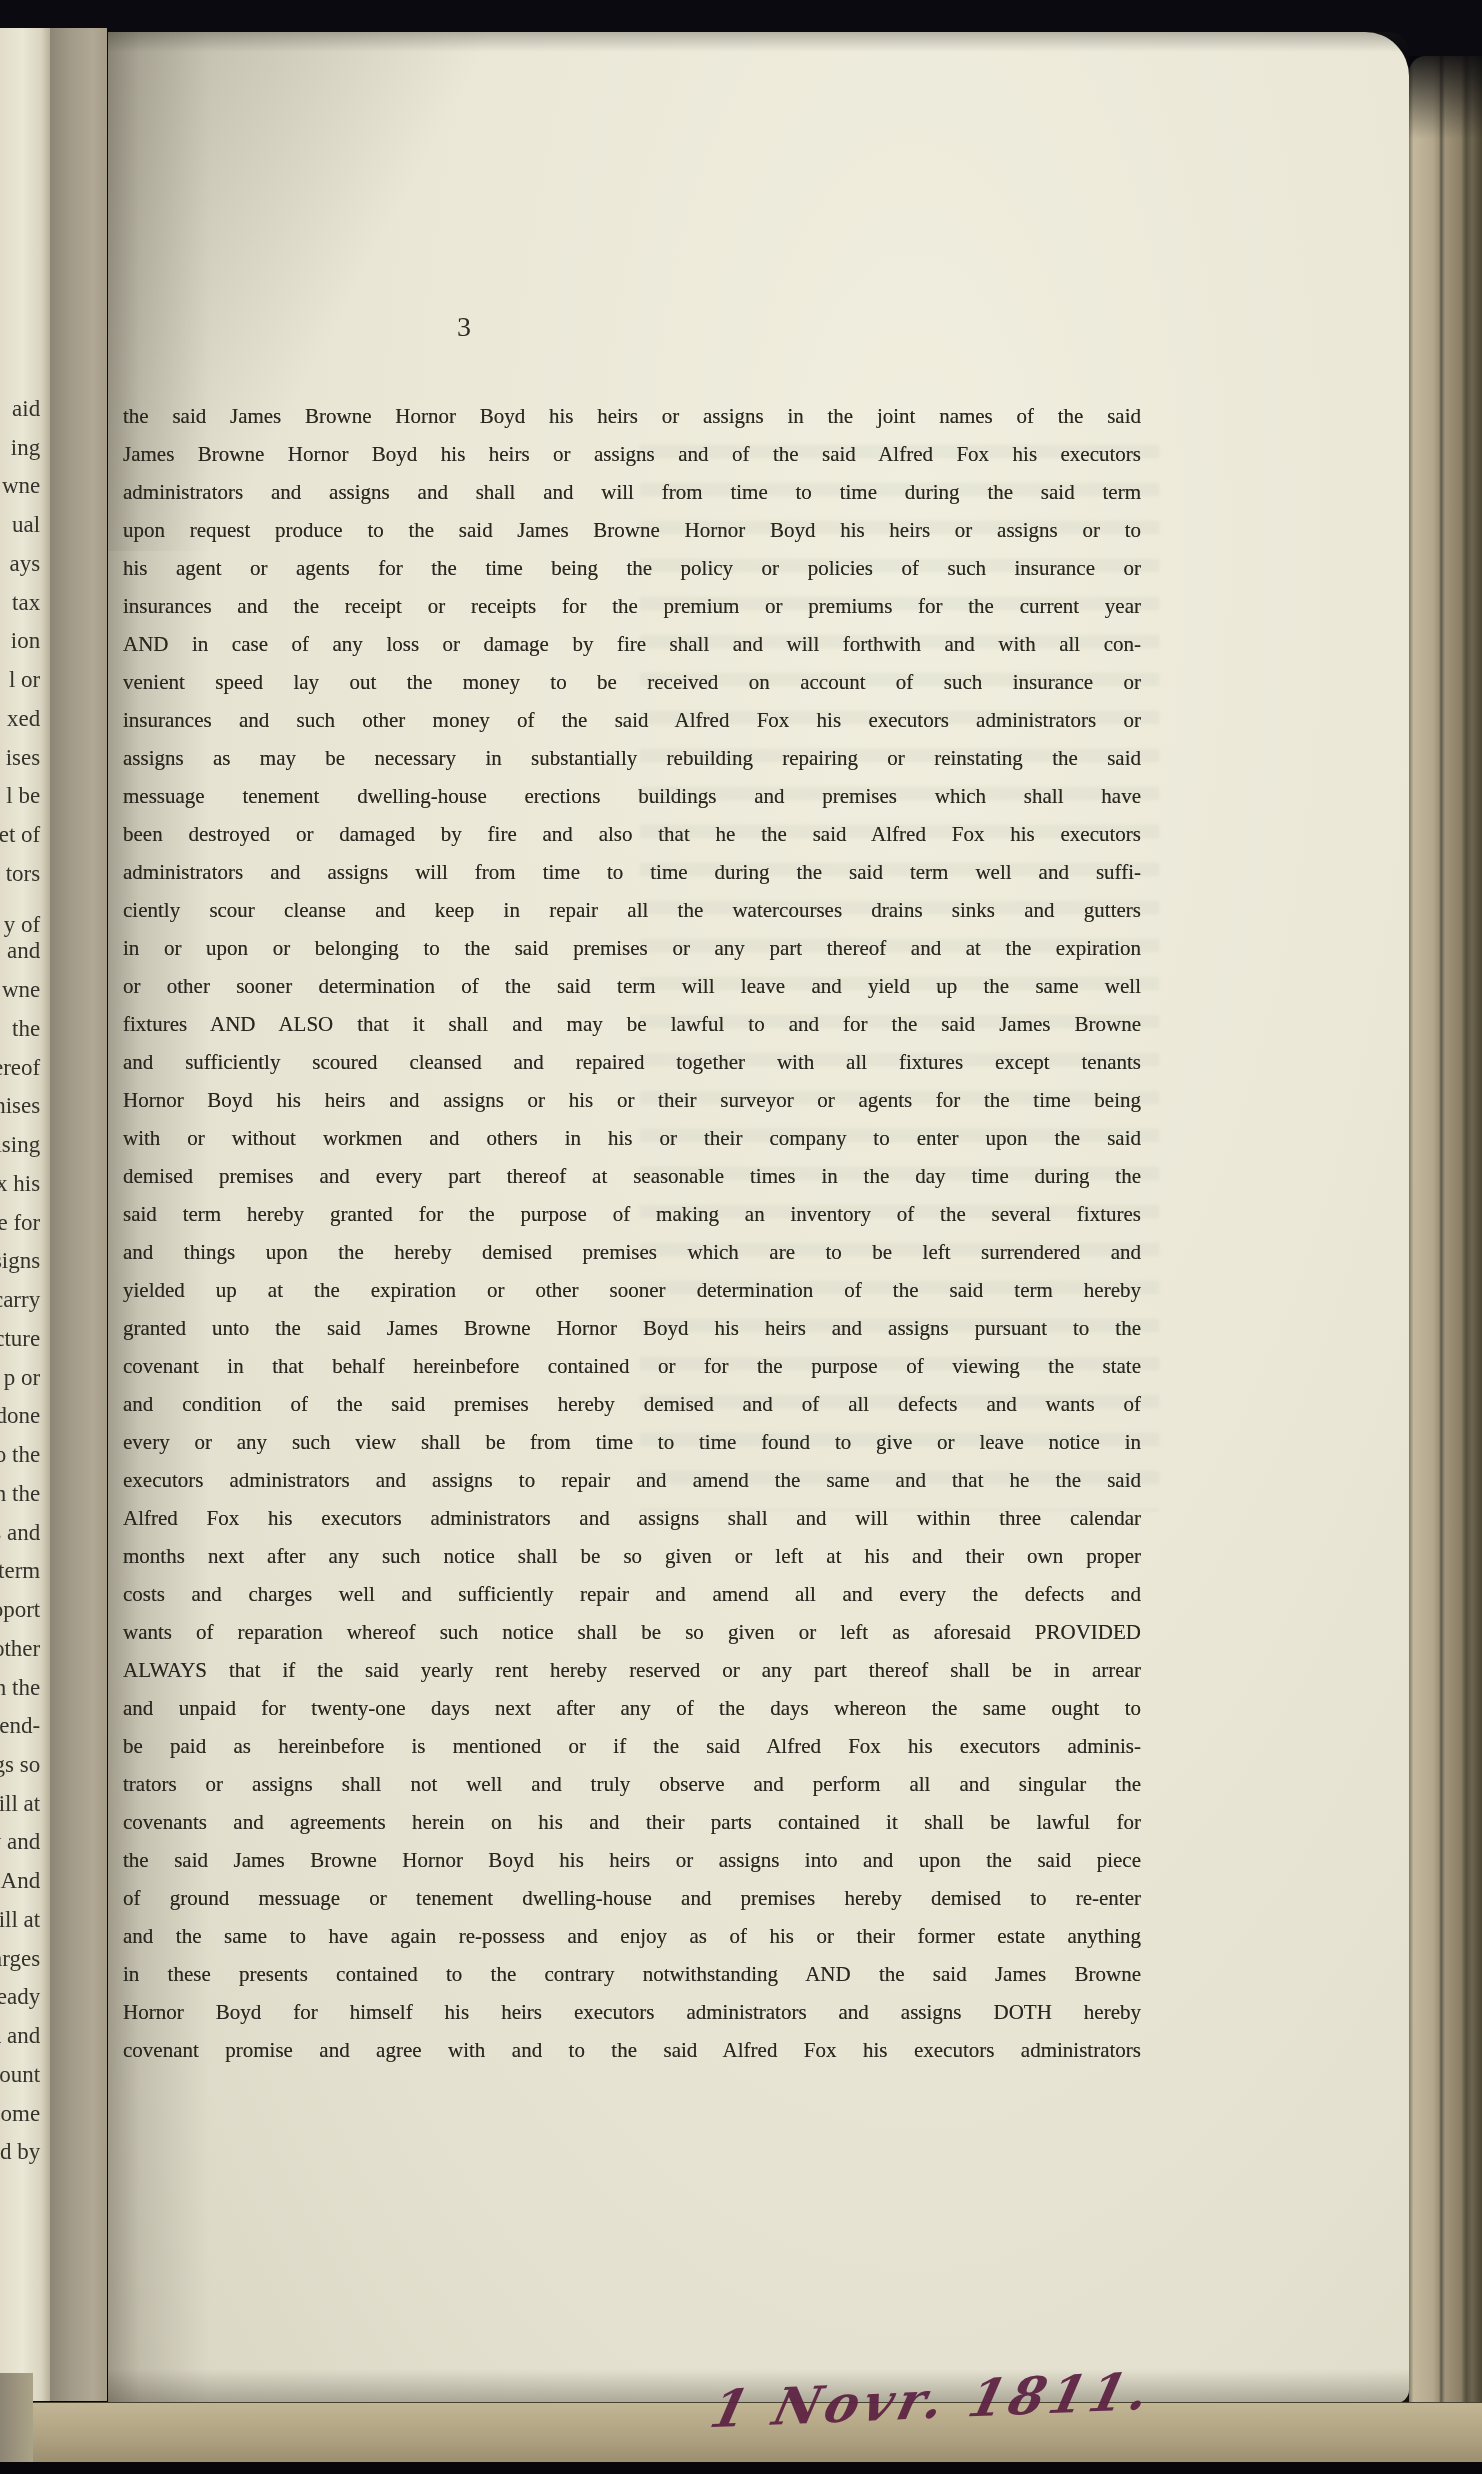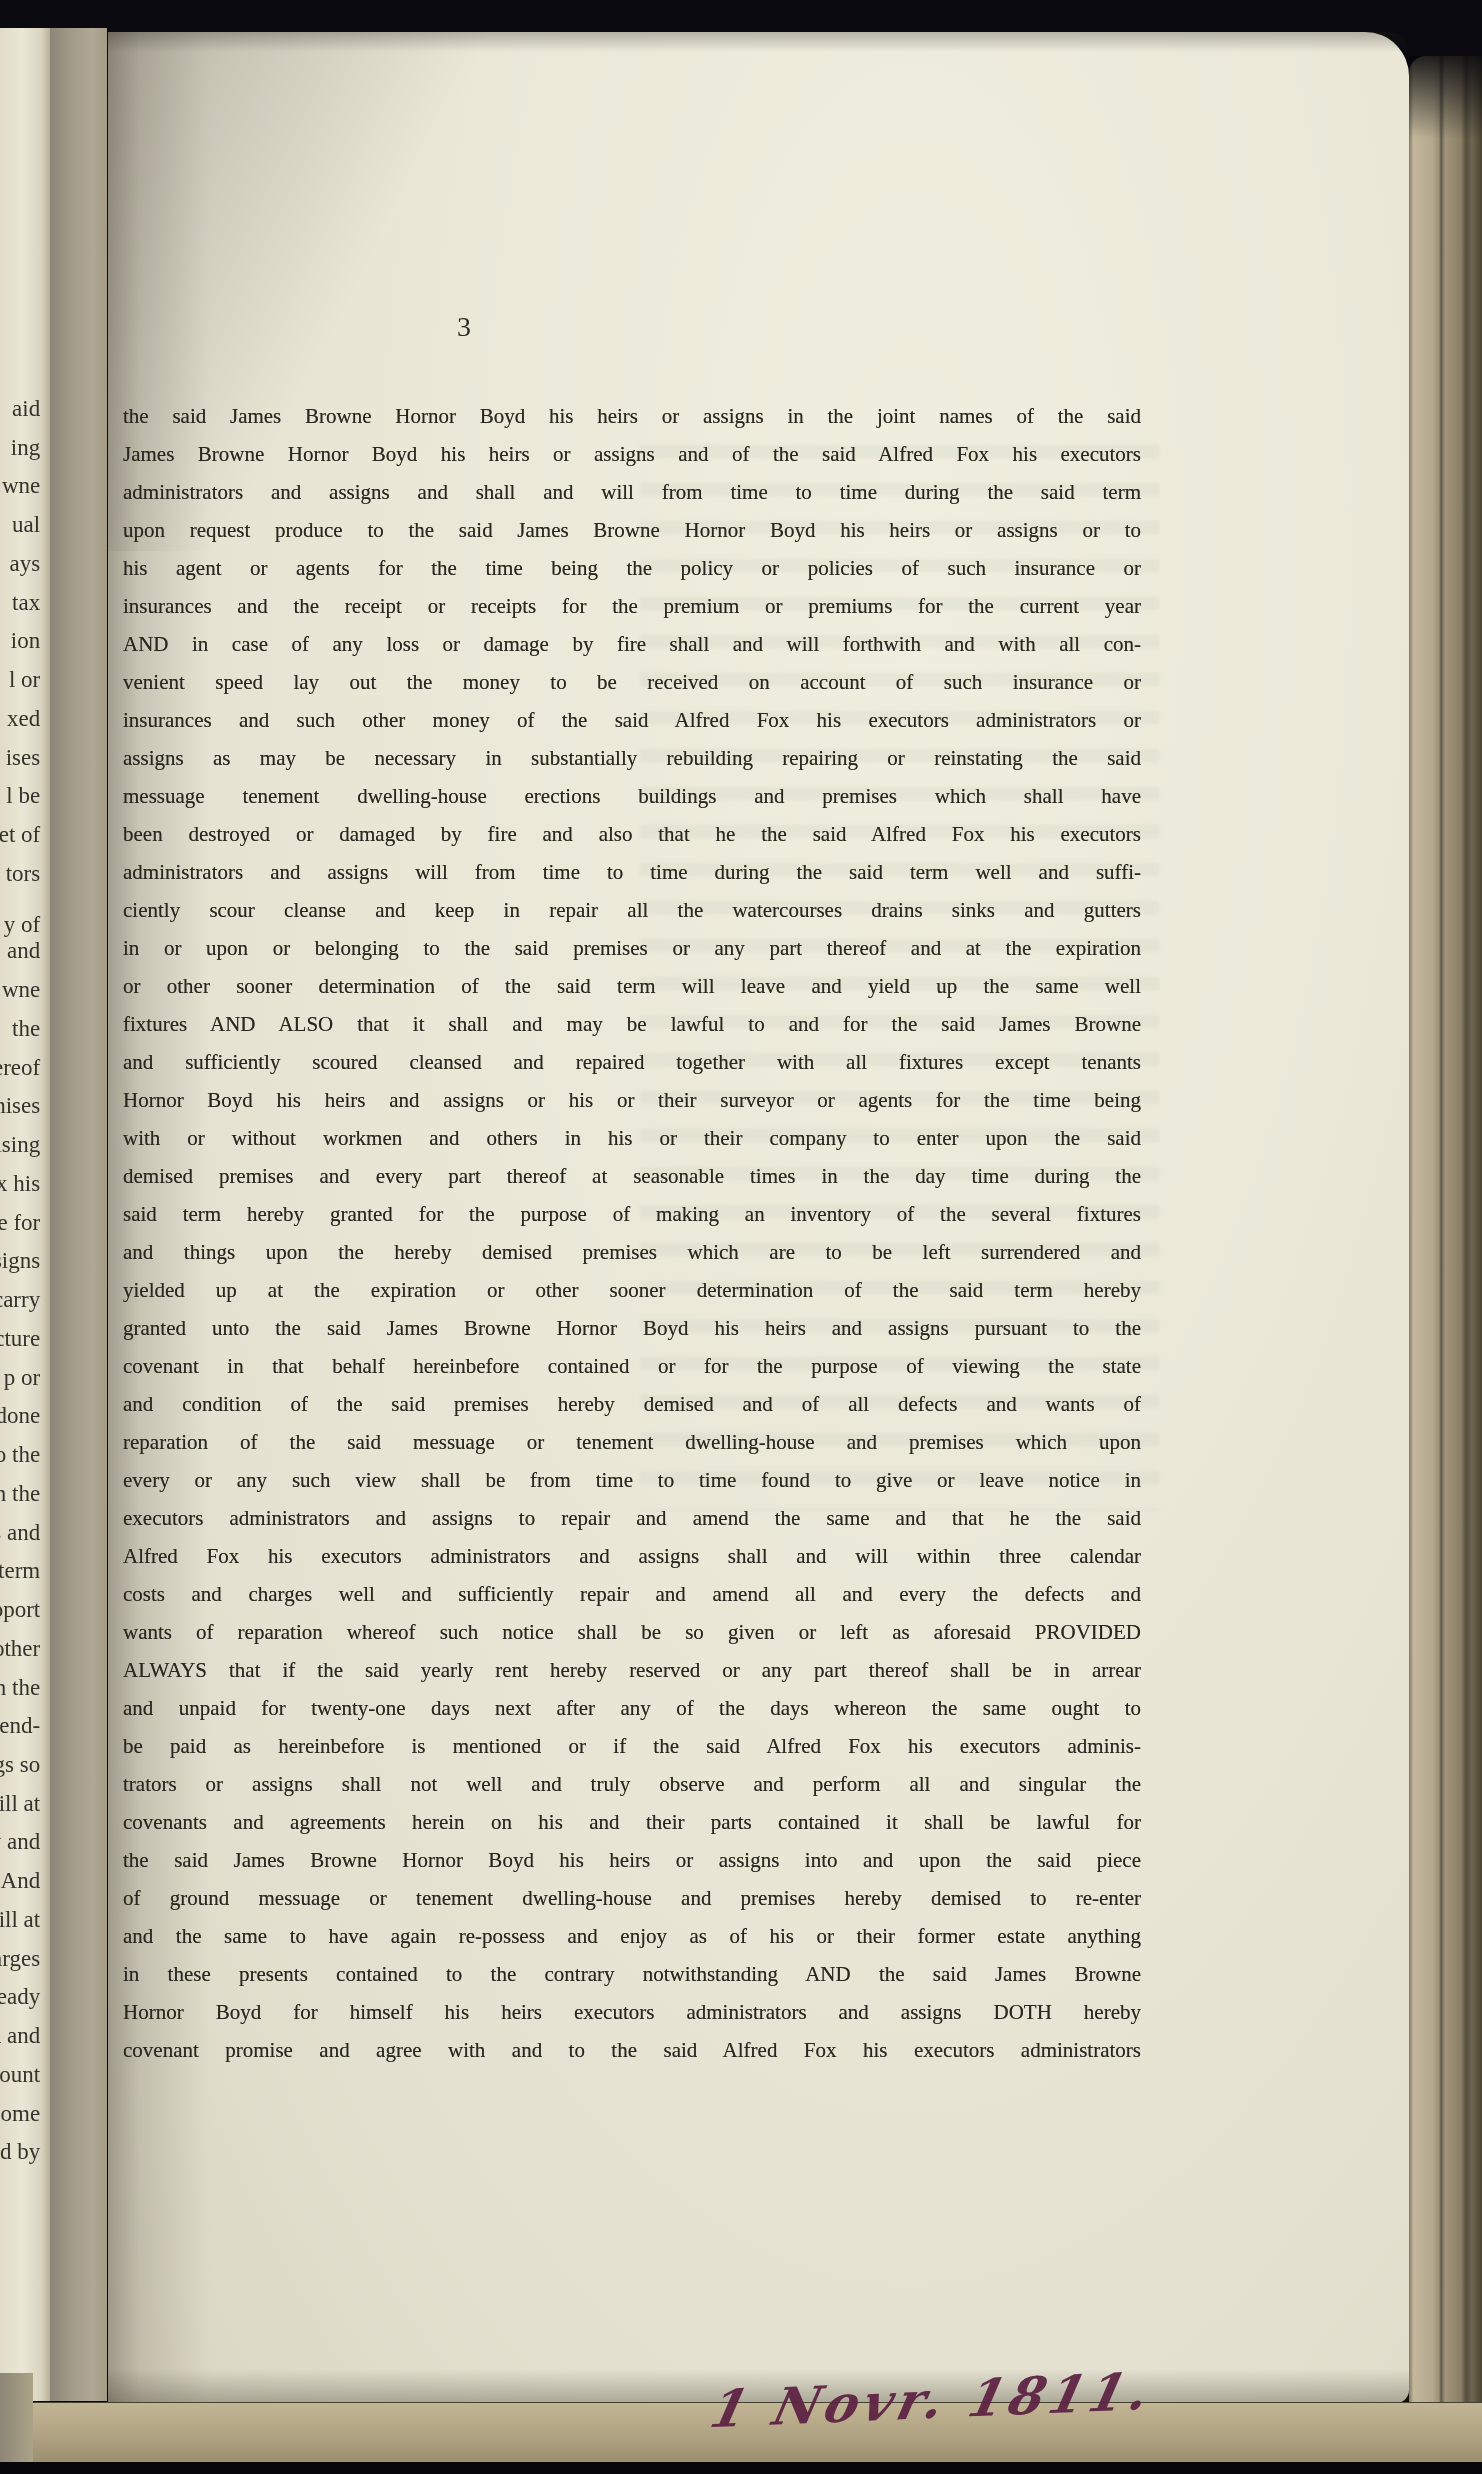--- a/index.html
+++ b/index.html
@@ -180,24 +180,24 @@
       <div class="text-line">and sufficiently scoured cleansed and repaired together with all fixtures except tenants</div>
       <div class="text-line">Hornor Boyd his heirs and assigns or his or their surveyor or agents for the time being</div>
       <div class="text-line">with or without workmen and others in his or their company to enter upon the said</div>
       <div class="text-line">demised premises and every part thereof at seasonable times in the day time during the</div>
       <div class="text-line">said term hereby granted for the purpose of making an inventory of the several fixtures</div>
       <div class="text-line">and things upon the hereby demised premises which are to be left surrendered and</div>
       <div class="text-line">yielded up at the expiration or other sooner determination of the said term hereby</div>
       <div class="text-line">granted unto the said James Browne Hornor Boyd his heirs and assigns pursuant to the</div>
       <div class="text-line">covenant in that behalf hereinbefore contained or for the purpose of viewing the state</div>
       <div class="text-line">and condition of the said premises hereby demised and of all defects and wants of</div>
-      <div class="text-line">reparation of the said messuage or tenement dwelling-house and premises which upon</div>
       <div class="text-line">every or any such view shall be from time to time found to give or leave notice in</div>
       <div class="text-line">executors administrators and assigns to repair and amend the same and that he the said</div>
       <div class="text-line">Alfred Fox his executors administrators and assigns shall and will within three calendar</div>
+      <div class="text-line">months next after any such notice shall be so given or left at his and their own proper</div>
       <div class="text-line">costs and charges well and sufficiently repair and amend all and every the defects and</div>
       <div class="text-line">wants of reparation whereof such notice shall be so given or left as aforesaid PROVIDED</div>
       <div class="text-line">ALWAYS that if the said yearly rent hereby reserved or any part thereof shall be in arrear</div>
       <div class="text-line">and unpaid for twenty-one days next after any of the days whereon the same ought to</div>
       <div class="text-line">be paid as hereinbefore is mentioned or if the said Alfred Fox his executors adminis-</div>
       <div class="text-line">trators or assigns shall not well and truly observe and perform all and singular the</div>
       <div class="text-line">covenants and agreements herein on his and their parts contained it shall be lawful for</div>
       <div class="text-line">the said James Browne Hornor Boyd his heirs or assigns into and upon the said piece</div>
       <div class="text-line">of ground messuage or tenement dwelling-house and premises hereby demised to re-enter</div>
       <div class="text-line">and the same to have again re-possess and enjoy as of his or their former estate anything</div>

